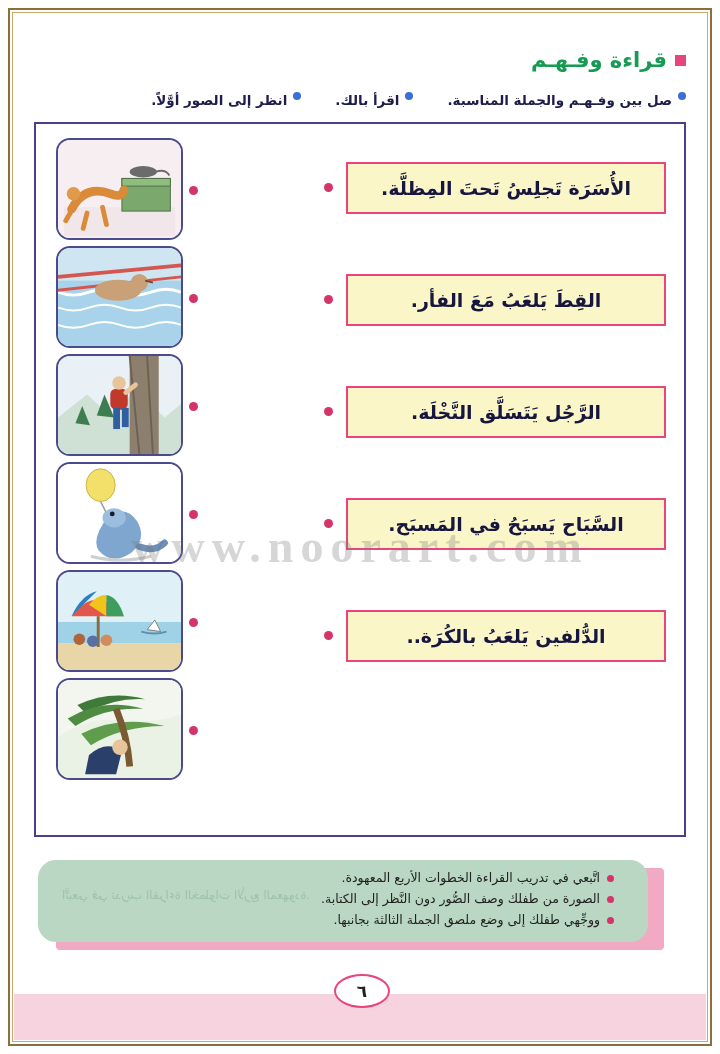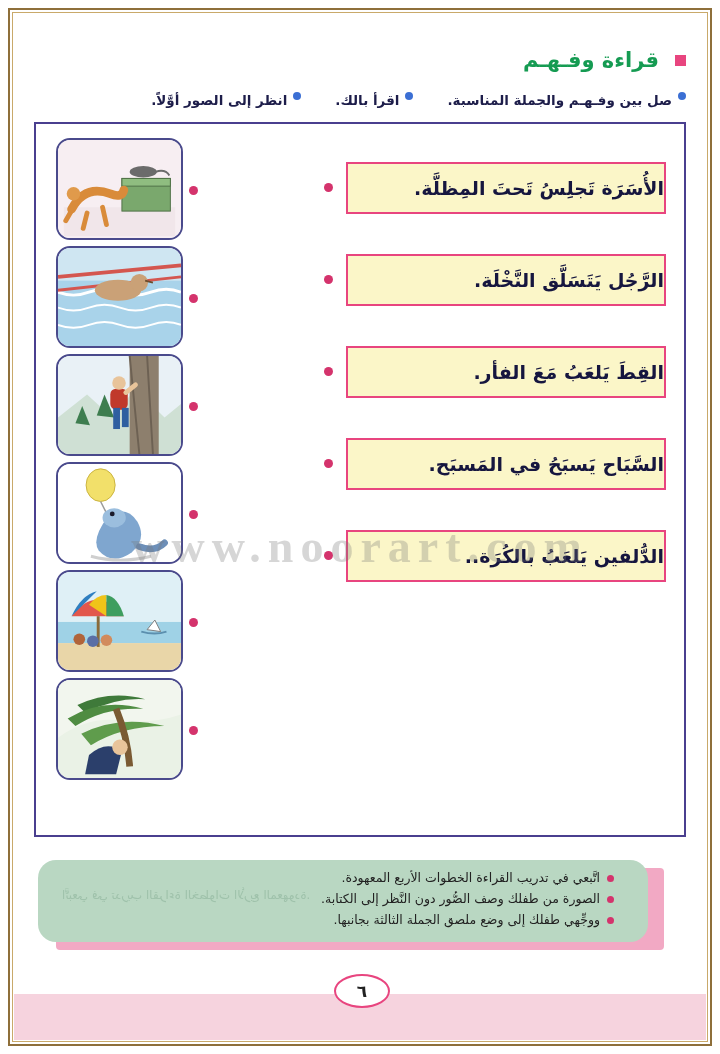--- a/index.html
+++ b/index.html
@@ -37,21 +37,21 @@
   }
   .content{
     position:absolute;
     left:26px;top:26px;right:26px;bottom:26px;
   }
 
   
   .section-title{
     position:absolute;
     right:8px;top:22px;
-    display:flex;align-items:center;gap:16px;
+    display:flex;align-items:center;gap:8px;
     direction:rtl;
     margin-left:18px;
   }
   .sq-bullet{
     width:11px;height:11px;background:#e8457f;display:inline-block;
   }
   .section-title .txt{
     font-size:21px;font-weight:bold;color:#159b52;
     letter-spacing:1px;
   }
@@ -107,22 +107,22 @@
   
   .sentences{
     position:absolute;
     right:18px;top:38px;width:320px;
   }
   .sent-box{
     height:52px;
     border:2px solid #e8457f;
     background:#fbf6c8;
     box-sizing:border-box;
-    display:flex;align-items:center;justify-content:flex-start;
-    margin-bottom:40px;
+    display:flex;align-items:center;justify-content:center;
+    margin-bottom:60px;
     position:relative;
   }
   .sent-box .stext{
     font-size:19px;font-weight:bold;color:#16163f;
     direction:rtl;white-space:nowrap;
   }
   .sent-dot{
     position:absolute;
     left:-24px;top:50%;margin-top:-5px;
     width:9px;height:9px;border-radius:50%;
@@ -322,25 +322,25 @@
       <div class="pic-dot" style="left:153px;top:494px;"></div>
       <div class="pic-dot" style="left:153px;top:602px;"></div>
 
       <div class="sentences">
         <div class="sent-box">
           <span class="sent-dot"></span>
           <span class="stext">الأُسَرَة تَجلِسُ تَحتَ المِظلَّة.</span>
         </div>
         <div class="sent-box">
           <span class="sent-dot"></span>
+          <span class="stext">القِطَ يَلعَبُ مَعَ الفأر.</span>
+        </div>
+        <div class="sent-box">
+          <span class="sent-dot"></span>
           <span class="stext">الرَّجُل يَتَسَلَّق النَّخْلَة.</span>
-        </div>
-        <div class="sent-box">
-          <span class="sent-dot"></span>
-          <span class="stext">القِطَ يَلعَبُ مَعَ الفأر.</span>
         </div>
         <div class="sent-box">
           <span class="sent-dot"></span>
           <span class="stext">السَّبَاح يَسبَحُ في المَسبَح.</span>
         </div>
         <div class="sent-box">
           <span class="sent-dot"></span>
           <span class="stext">الدُّلفين يَلعَبُ بالكُرَة..</span>
         </div>
       </div>

